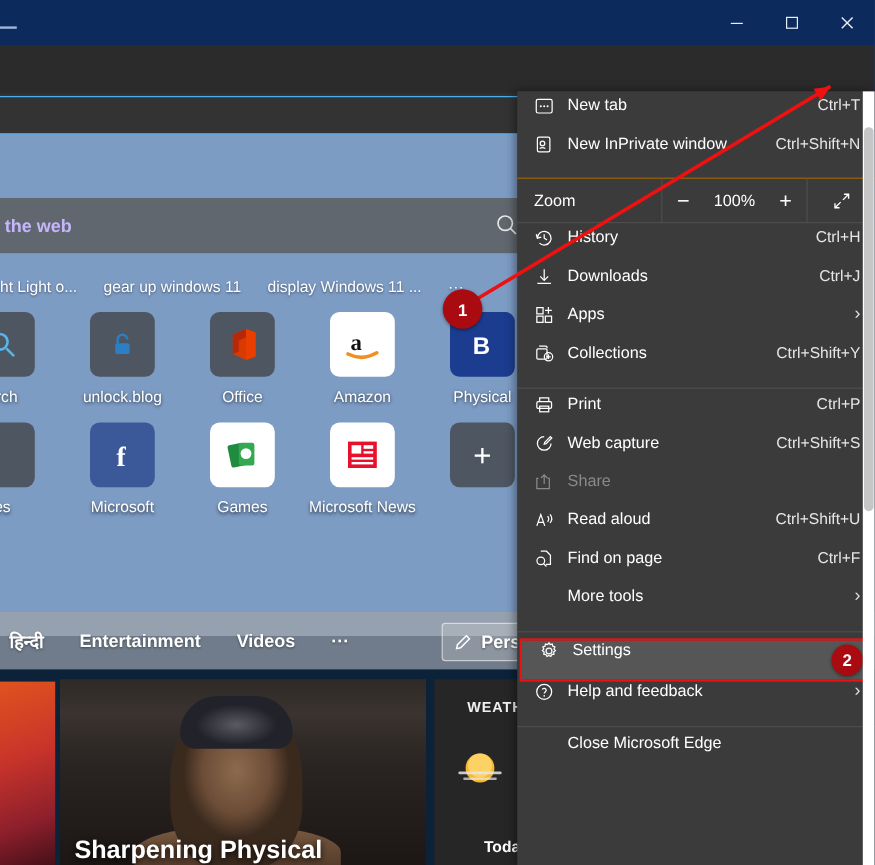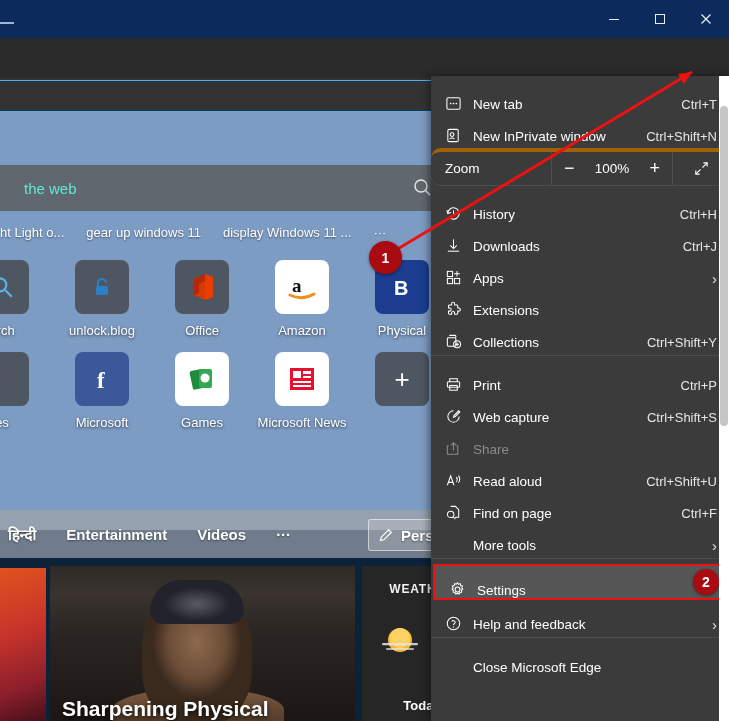--- a/index.html
+++ b/index.html
@@ -92,26 +92,26 @@
     position: absolute; left: 0; top: 0; width: 729px; height: 420px;
     background: linear-gradient(#4a79b2 0%, #6b91c0 22%, #8aa3bc 48%, #9a9c98 70%, #a89a83 88%, #b8a headers 100%);
     background-color: #8399b5;
     z-index: -1;
   }
   .searchrow {
     position: absolute; left: 0; top: 55px; width: 440px; height: 46px;
     background: rgba(92,92,92,.82);
     display: flex; align-items: center;
   }
-  .searchrow .ph { color: #5eead4; font-size: 15px; margin-left: 24px; }
+  .searchrow .ph { color: #c4b5fd; font-size: 15px; margin-left: 4px; font-weight: bold; }
   .searchrow .mag { position: absolute; right: 8px; top: 12px; }
 
   .trendrow {
     position: absolute; left: 0; top: 108px; width: 440px; height: 28px;
-    display: flex; align-items: center; gap: 22px;
+    display: flex; align-items: flex-end; gap: 22px;
     color: #ffffff; font-size: 13px; text-shadow: 0 1px 2px rgba(0,0,0,.5);
   }
 
   .tiles { position: absolute; left: -48px; top: 150px; width: 500px; }
   .tilerow { display: flex; gap: 0px; }
   .tile { width: 112px; display: flex; flex-direction: column; align-items: center; margin-bottom: 14px; }
   .tileicon {
     width: 54px; height: 54px; border-radius: 8px; background: rgba(60,60,60,.72);
     display: flex; align-items: center; justify-content: center; overflow: hidden;
   }
@@ -189,35 +189,35 @@
   }
 
   
   .menu {
     position: absolute; left: 431px; top: 76px; width: 298px; height: 645px;
     background: #3b3b3b; box-shadow: -2px 0 8px rgba(0,0,0,.45);
     color: #ffffff; font-size: 13.5px;
     overflow: hidden;
   }
   .mi {
-    position: relative; display: flex; align-items: flex-end;
+    position: relative; display: flex; align-items: flex-start;
     height: 32px; padding: 0 12px 0 14px;
   }
   .mi .ic { width: 28px; display: flex; align-items: center; justify-content: flex-start; flex: 0 0 28px; }
   .mi .lbl { flex: 1 1 auto; white-space: nowrap; }
   .mi .acc { color: #e6e6e6; font-size: 13px; white-space: nowrap; }
   .mi .chev { color: #e0e0e0; font-size: 15px; line-height: 1; }
   .mi.disabled .lbl, .mi.disabled .acc { color: #8a8a8a; }
   .mi.highlight { background: #565656; }
   .msep { height: 1px; background: #4e4e4e; margin: 5px 0; }
   .mspacer { height: 4px; }
 
   .zoomrow {
     display: flex; align-items: stretch; height: 38px;
-    border-top: 4px solid #a16207; border-bottom: 1px solid #4e4e4e; border-radius: 10px;
+    border-top: 1px solid #a16207; border-bottom: 1px solid #4e4e4e;
   }
   .zoomrow .zlabel { flex: 0 0 120px; display: flex; align-items: center; padding-left: 14px; }
   .zoomrow .zctl {
     flex: 1 1 auto; display: flex; align-items: center; justify-content: space-around;
     border-left: 1px solid #4e4e4e; border-right: 1px solid #4e4e4e;
   }
   .zoomrow .zbtn { color: #ffffff; font-size: 18px; font-weight: 300; padding: 0 4px; }
   .zoomrow .zval { color: #ffffff; font-size: 13.5px; }
   .zoomrow .zfull { flex: 0 0 56px; display: flex; align-items: center; justify-content: center; }
 
@@ -565,29 +565,20 @@
             <rect x="2.5" y="10" width="5.5" height="5.5"></rect>
           <rect x="10" y="10" width="5.5" height="5.5"></rect>
           <line x1="12.7" y1="2" x2="12.7" y2="8"></line>
             <line x1="9.7" y1="5" x2="15.7" y2="5"></line>
         </svg>
       </span>
       <span class="lbl">Apps</span>
       <span class="chev">›</span>
     </div>
 
-    <div class="mi">
-      <span class="ic">
-        <svg class="icon" width="17" height="17" viewBox="0 0 18 18" fill="none" stroke="#ffffff" stroke-width="1.1">
-          <path d="M7 3 a1.6 1.6 0 0 1 3.2 0 v1.2 h2.3 a1 1 0 0 1 1 1 v2.3 h1.2 a1.6 1.6 0 0 1 0 3.2 h-1.2 v2.3 a1 1 0 0 1-1 1 h-2.3 v-1.2 a1.6 1.6 0 0 0-3.2 0 v1.2 h-2.3 a1 1 0 0 1-1-1 v-2.3 h1.2 a1.6 1.6 0 0 0 0-3.2 h-1.2 v-2.3 a1 1 0 0 1 1-1 h2.3 Z"></path>
-        </svg>
-      </span>
-      <span class="lbl">Extensions</span>
-      <span class="acc"></span>
-    </div>
 
     <div class="mi">
       <span class="ic">
         <svg class="icon" width="17" height="17" viewBox="0 0 18 18" fill="none" stroke="#ffffff" stroke-width="1.1">
           <path d="M4.5 2.5 h6 a1 1 0 0 1 1 1 v1"></path>
           <rect x="2.5" y="5" width="9" height="9" rx="1"></rect>
           <circle cx="12.8" cy="12" r="3.7"></circle>
           <line x1="12.8" y1="10" x2="12.8" y2="14"></line>
             <line x1="10.8" y1="12" x2="14.8" y2="12"></line>
         </svg>

